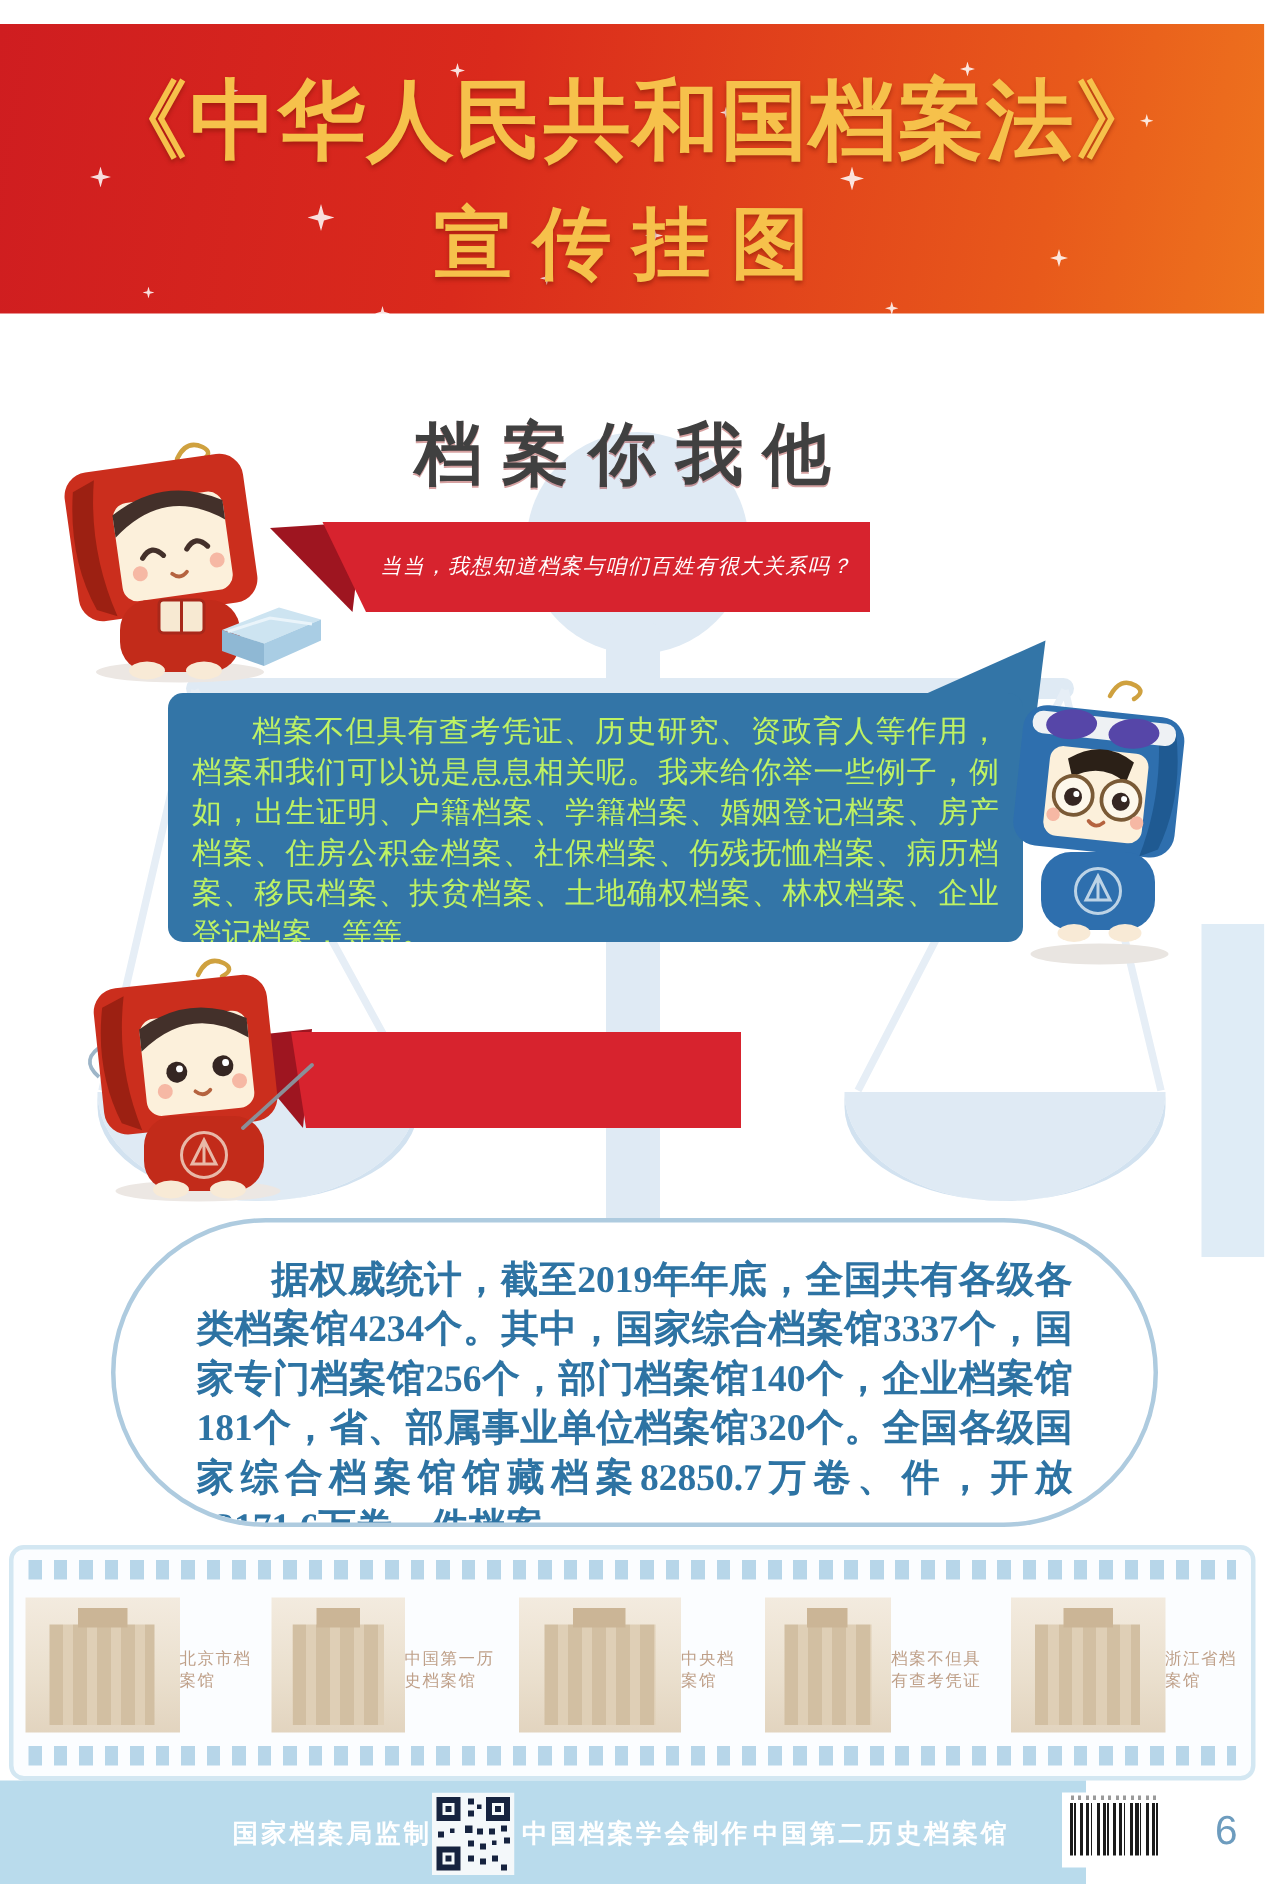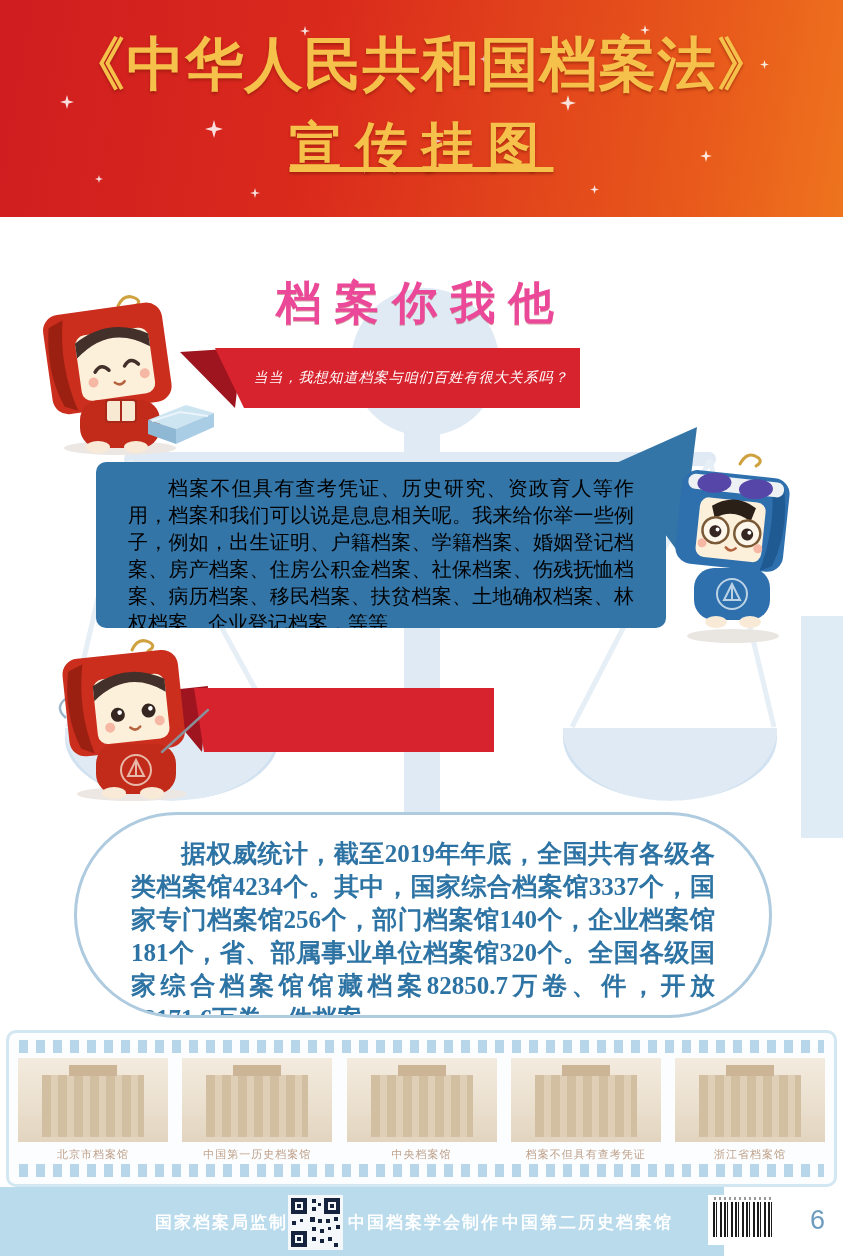--- a/index.html
+++ b/index.html
@@ -1,49 +1,49 @@
 <!DOCTYPE html>
 <html><head>
 <meta charset="utf-8">
 <style>
   html,body{margin:0;padding:0;background:#ffffff;}
   .poster{position:relative;width:843px;height:1256px;margin:0 auto;background:#fff;overflow:hidden;
           font-family:"Liberation Sans",sans-serif;}
   .abs{position:absolute;}
 
   
-  .banner{position:absolute;left:0;top:0;width:843px;height:217px;z-index:2;
+  .banner{position:absolute;left:0;top:16px;width:843px;height:193px;z-index:2;
           background:linear-gradient(100deg,#cf1d20 0%,#da2a1c 38%,#e8591b 82%,#ee741e 100%);}
   .banner-title{position:absolute;left:0;right:0;top:26px;text-align:center;
                 font-size:58px;font-weight:900;color:#f6c14b;letter-spacing:1px;
                 text-shadow:0 2px 3px rgba(110,20,0,.45);}
   .banner-subtitle{position:absolute;left:0;right:0;top:112px;text-align:center;
                    font-size:52px;font-weight:900;color:#f6c14b;letter-spacing:14px;
-                   text-shadow:0 2px 3px rgba(110,20,0,.45);text-decoration:underline;}
+                   text-shadow:0 2px 3px rgba(110,20,0,.45);}
   .star{position:absolute;background:#fff;opacity:.85;
         clip-path:polygon(50% 0%,61% 39%,100% 50%,61% 61%,50% 100%,39% 61%,0% 50%,39% 39%);}
 
   
   .heading{position:absolute;left:0;right:0;top:236px;z-index:1;text-align:center;
-           font-size:45px;font-weight:900;color:#ec4899;letter-spacing:13px;
+           font-size:45px;font-weight:900;color:#404040;letter-spacing:13px;
            text-shadow:0 1px 0 rgba(150,20,20,.4);}
 
   
   .scale-svg{position:absolute;left:0;top:0;z-index:0;}
   .right-band{position:absolute;left:801px;top:616px;width:42px;height:222px;
               background:#dfecf6;z-index:0;}
 
   
   .flag{z-index:2;}
   .flag svg{position:absolute;left:0;top:0;}
   .flag-text{position:absolute;display:flex;align-items:center;justify-content:center;
              color:#ffffff;font-size:14px;letter-spacing:1px;font-style:italic;}
-  .bubble-blue{position:absolute;left:96px;top:462px;width:570px;height:166px;z-index:2;
+  .bubble-blue{position:absolute;left:112px;top:462px;width:570px;height:166px;z-index:2;
                background:#3375a7;border-radius:10px;box-sizing:border-box;
-               padding:13px 32px;color:#000000;font-size:20px;line-height:27px;
+               padding:13px 16px;color:#bef264;font-size:20px;line-height:27px;
                text-align:justify;text-indent:2em;overflow:hidden;}
   .blue-tail{position:absolute;left:598px;top:418px;z-index:2;}
 
   
   .stats-bubble{position:absolute;left:74px;top:812px;width:698px;height:206px;z-index:2;
                 background:#fff;border:3px solid #aecbdf;border-radius:110px;
                 box-sizing:border-box;padding:22px 54px;overflow:hidden;
                 color:#2d73a3;font-weight:bold;font-size:25px;line-height:33px;
                 text-align:justify;text-indent:2em;
                 font-family:"Liberation Serif",serif;}
@@ -52,21 +52,21 @@
   .mascot{z-index:3;}
 
   
   .filmstrip{position:absolute;left:6px;top:1030px;width:831px;height:157px;z-index:2;
              background:#fbfdff;border:3px solid #d3e7f2;border-radius:10px;box-sizing:border-box;}
   .perf{position:absolute;left:10px;right:10px;height:13px;
         background:repeating-linear-gradient(90deg,#b7d6e9 0 9px,transparent 9px 17px);}
   .perf.top{top:7px;} .perf.bottom{bottom:7px;}
   .photos{position:absolute;left:8px;right:8px;top:25px;bottom:22px;
           display:flex;justify-content:space-between;}
-  .photo-card{position:relative;width:152px;display:flex;flex-direction:column;align-items:center;}
+  .photo-card{position:relative;width:152px;display:flex;align-items:center;}
   .photo{position:relative;width:150px;height:90px;overflow:hidden;
          background:linear-gradient(#f3ebdf 0%,#eadfcd 60%,#e2d4bf 100%);}
   .photo::before{content:"";position:absolute;left:16%;right:16%;top:20%;bottom:6%;
                  background:repeating-linear-gradient(90deg,#d2bfa2 0 9px,#dfcfb6 9px 16px);}
   .photo::after{content:"";position:absolute;left:34%;right:34%;top:8%;height:14%;
                 background:#cbb596;}
   .caption{margin-top:5px;font-size:11px;color:#bfa089;letter-spacing:1px;}
 
   
   .footer{position:absolute;left:0;top:1187px;width:724px;height:69px;background:#b9dbec;z-index:2;}

